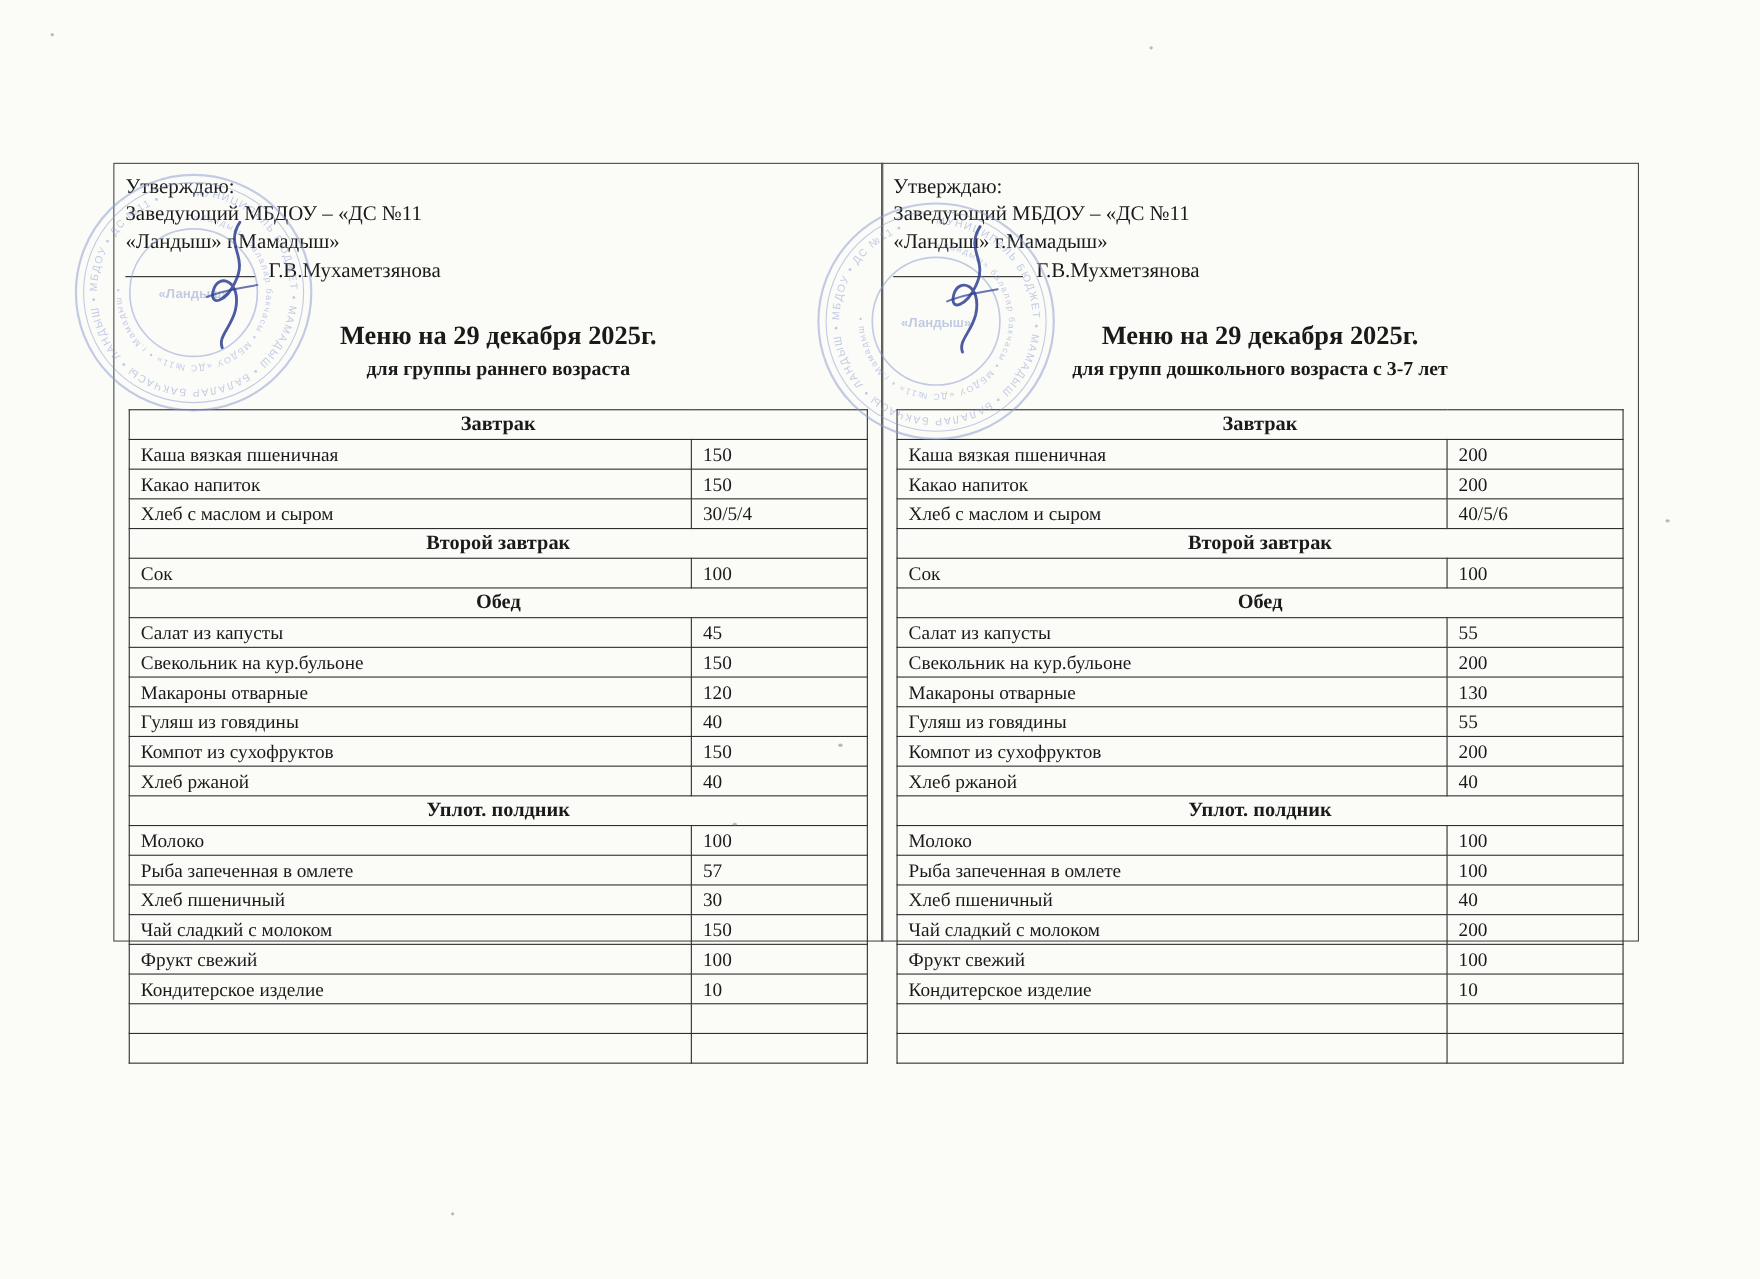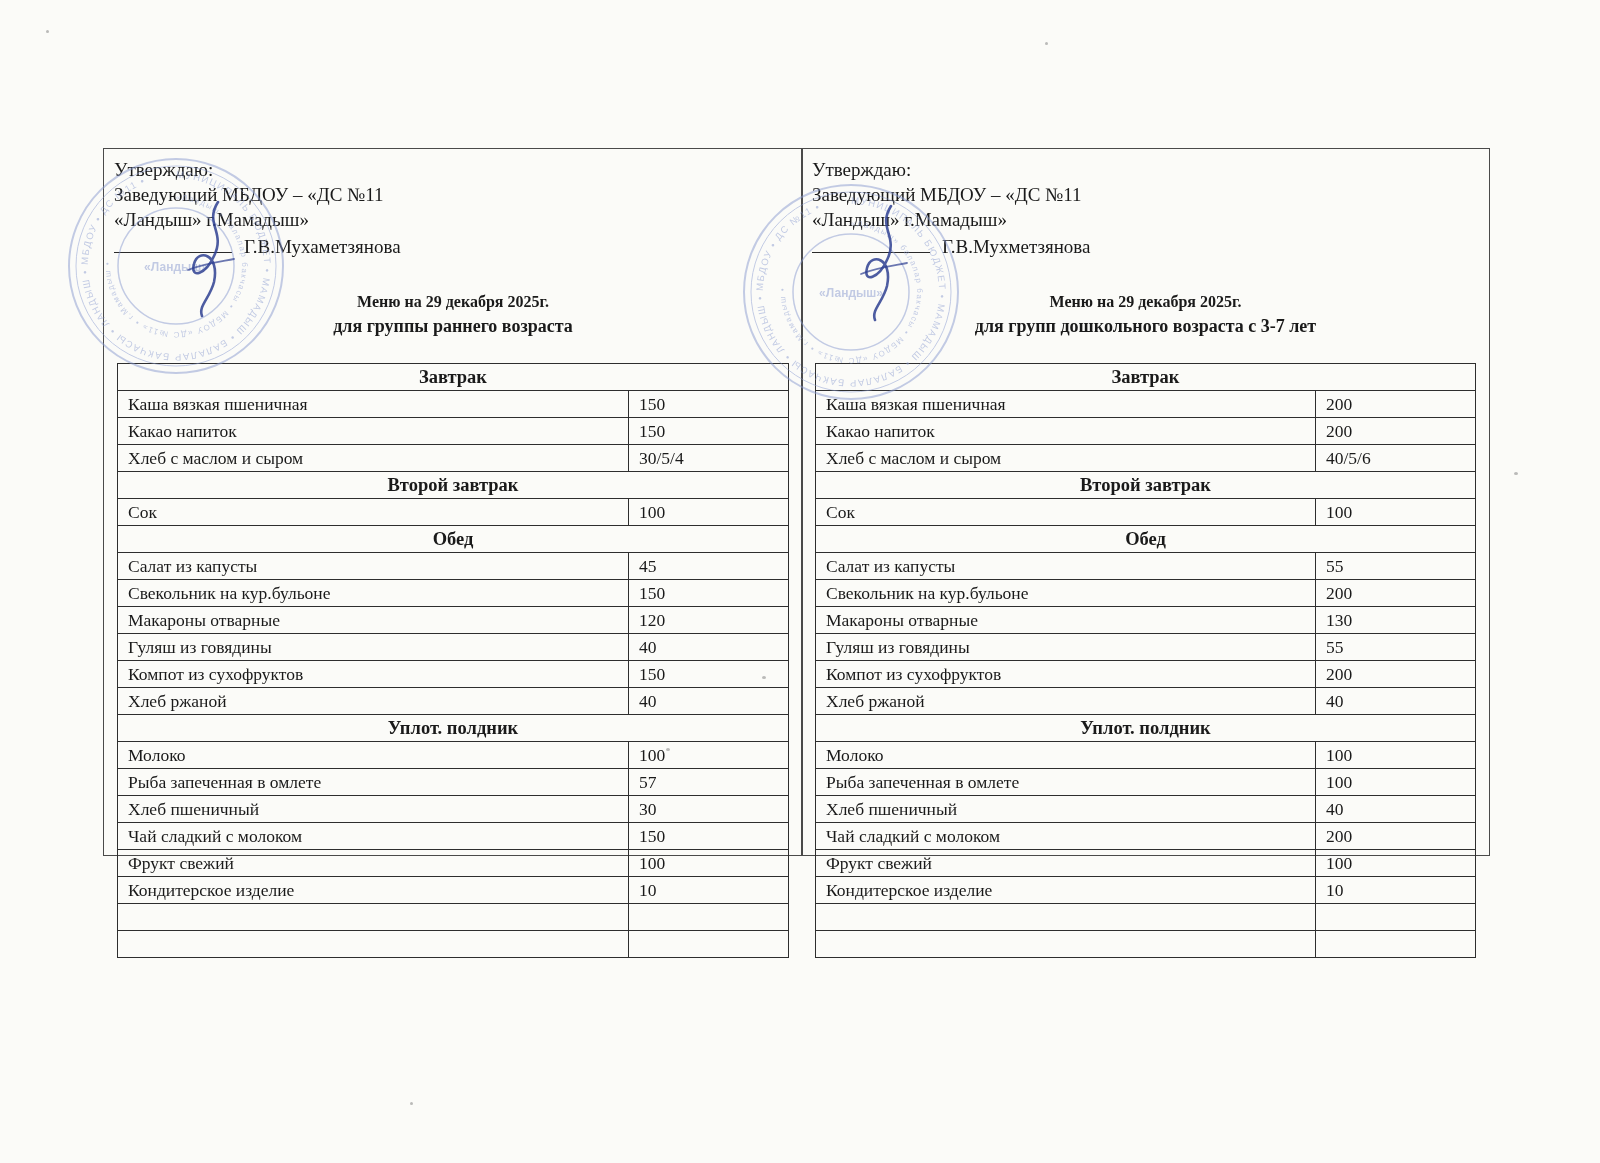--- a/index.html
+++ b/index.html
@@ -28,21 +28,21 @@
     line-height:25px;
   }
   .sign-row{margin-top:2px;}
   .sig-line{
     display:inline-block;width:118px;height:15px;
     border-bottom:1.3px solid #2a2a2a;
     margin-right:12px;
   }
 
   .title-block{text-align:center;margin-top:34px;font-weight:bold;}
-  .title{font-size:16px;}
+  .title{font-size:24px;}
   .subtitle{font-size:18px;margin-top:5px;}
 
   table.menu-table{
     border-collapse:collapse;
     margin:26px auto 15px auto;
     width:calc(100% - 26px);
     table-layout:fixed;
   }
   col.col-qty{width:160px;}
   .menu-table td{

